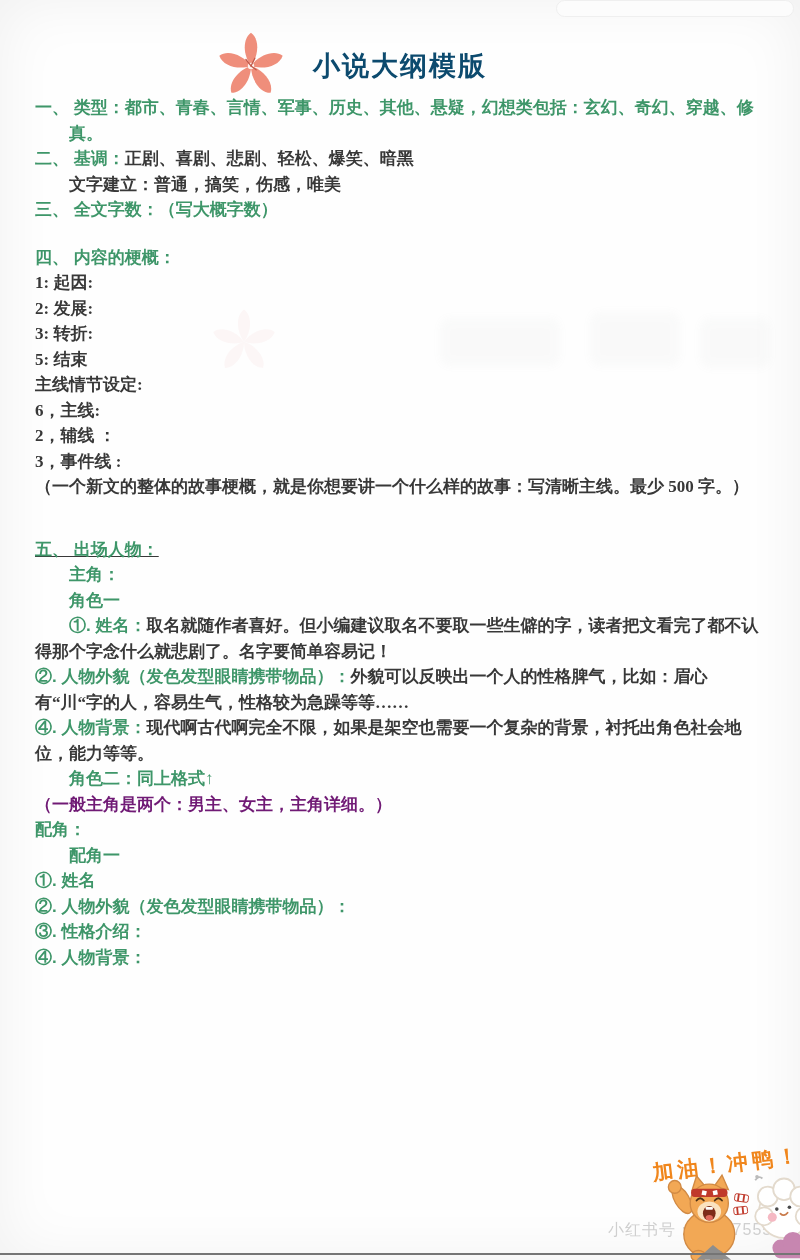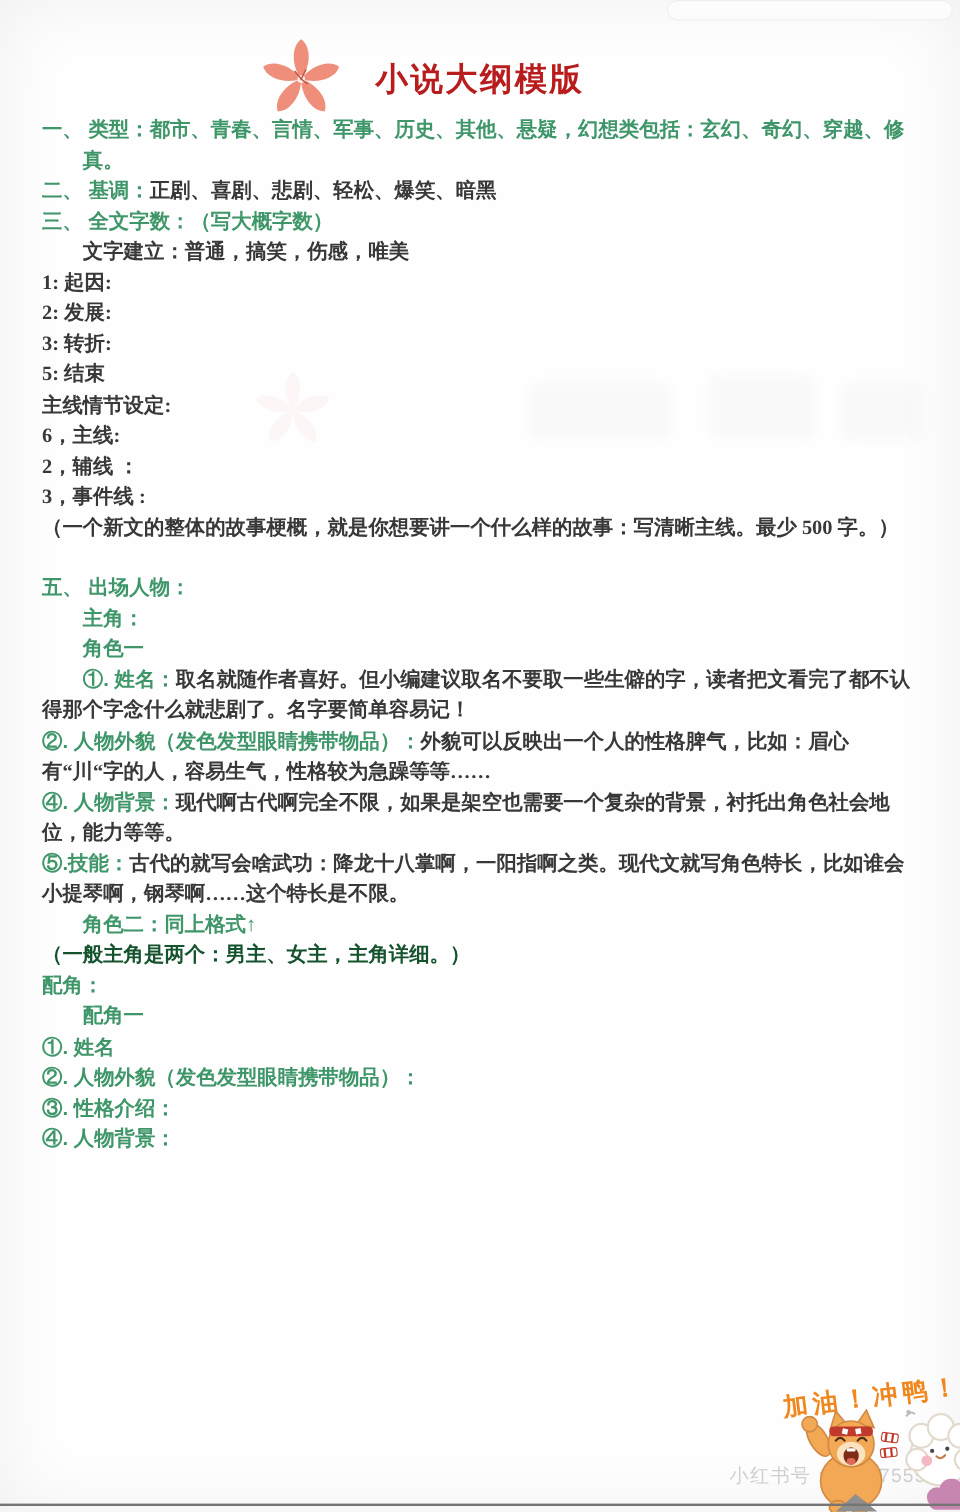--- a/index.html
+++ b/index.html
@@ -11,35 +11,35 @@
   .page{
     position:absolute;inset:0;background:#fefefe;
     box-shadow:inset 0 0 60px rgba(0,0,0,0.06);
   }
   .top-artifact{
     position:absolute;top:0;left:556px;width:236px;height:15px;
     background:#fcfcfc;border:1px solid #efefef;border-radius:9px;
   }
   .title{
     position:absolute;top:48px;left:0;right:0;margin:0;text-align:center;
-    font-size:27px;font-weight:700;color:#b91c1c;letter-spacing:2px;
+    font-size:27px;font-weight:700;color:#0c4a6e;letter-spacing:2px;
   }
   .flower{position:absolute;left:219px;top:25px;}
   .flower-faint{position:absolute;left:213px;top:302px;opacity:0.055;}
   .smudge{position:absolute;background:#9aa3a0;opacity:0.045;border-radius:10px;filter:blur(4px);}
   .doc{
     position:absolute;top:95px;left:35px;right:35px;
   }
   .para{
     margin:0;font-size:17px;line-height:25.5px;white-space:pre-wrap;
     color:#383838;
   }
   .c-g{color:#3E9669;font-weight:700;font-family:"Liberation Sans",sans-serif;}
   .c-k{color:#383838;font-weight:700;font-family:"Liberation Serif",serif;}
-  .c-r{color:#14532d;font-weight:700;font-family:Liberation Sans, sans-serif;}
+  .c-r{color:#701a75;font-weight:700;font-family:Liberation Sans, sans-serif;}
   .hang{padding-left:34px;text-indent:-34px;}
   .l1{padding-left:34px;}
   .first{text-indent:34px;}
   .footer-watermark{
     position:absolute;left:608px;top:1220px;font-size:16px;color:#cfcfcf;
     letter-spacing:1px;z-index:1;white-space:nowrap;
   }
   .sticker{
     position:absolute;left:600px;top:1138px;width:200px;height:122px;z-index:2;
   }
@@ -88,38 +88,38 @@
       <path d="M50,58 C38,42 36,16 50,6 C64,16 62,42 50,58 Z" transform="rotate(288 50 58)"></path>
     </g>
   </svg>
   <div class="smudge" style="left:440px;top:318px;width:120px;height:48px;"></div>
   <div class="smudge" style="left:590px;top:312px;width:90px;height:54px;"></div>
   <div class="smudge" style="left:700px;top:318px;width:70px;height:50px;"></div>
 
   <main class="doc">
       <p class="para hang"><span class="c-g">一、 类型：都市、青春、言情、军事、历史、其他、悬疑，幻想类包括：玄幻、奇幻、穿越、修真。</span></p>
       <p class="para hang"><span class="c-g">二、 基调：</span><span class="c-k">正剧、喜剧、悲剧、轻松、爆笑、暗黑</span></p>
+      <p class="para l1"><span class="c-k">文字建立：普通，搞笑，伤感，唯美</span></p>
       <p class="para hang"><span class="c-g">三、 全文字数：（写大概字数）</span></p>
-      <p class="para l1"><span class="c-k">文字建立：普通，搞笑，伤感，唯美</span></p>
+      <p class="para hang" style="margin-top: 22px;"><span class="c-g">四、 内容的梗概：</span></p>
       <p class="para"><span class="c-k">1: 起因:</span></p>
       <p class="para"><span class="c-k">2: 发展:</span></p>
       <p class="para"><span class="c-k">3: 转折:</span></p>
       <p class="para"><span class="c-k">5: 结束</span></p>
       <p class="para"><span class="c-k">主线情节设定:</span></p>
       <p class="para"><span class="c-k">6，主线:</span></p>
       <p class="para"><span class="c-k">2，辅线 ：</span></p>
       <p class="para"><span class="c-k">3，事件线 :</span></p>
       <p class="para"><span class="c-k">（一个新文的整体的故事梗概，就是你想要讲一个什么样的故事：写清晰主线。最少 500 字。）</span></p>
-      <p class="para hang" style="margin-top: 25px;"><span class="c-g">五、 出场人物：</span></p>
+      <p class="para hang" style="margin-top: 37px; text-decoration: underline;"><span class="c-g">五、 出场人物：</span></p>
       <p class="para l1"><span class="c-g">主角：</span></p>
       <p class="para l1"><span class="c-g">角色一</span></p>
       <p class="para first"><span class="c-g">①. 姓名：</span><span class="c-k">取名就随作者喜好。但小编建议取名不要取一些生僻的字，读者把文看完了都不认得那个字念什么就悲剧了。名字要简单容易记！</span></p>
       <p class="para"><span class="c-g">②. 人物外貌（发色发型眼睛携带物品）：</span><span class="c-k">外貌可以反映出一个人的性格脾气，比如：眉心有“川“字的人，容易生气，性格较为急躁等等……</span></p>
       <p class="para"><span class="c-g">④. 人物背景：</span><span class="c-k">现代啊古代啊完全不限，如果是架空也需要一个复杂的背景，衬托出角色社会地位，能力等等。</span></p>
-      <p class="para"><span class="c-g">⑤.技能：</span><span class="c-k">古代的就写会啥武功：降龙十八掌啊，一阳指啊之类。现代文就写角色特长，比如谁会小提琴啊，钢琴啊……这个特长是不限。</span></p>
       <p class="para l1"><span class="c-g">角色二：同上格式↑</span></p>
       <p class="para"><span class="c-r">（一般主角是两个：男主、女主，主角详细。）</span></p>
       <p class="para"><span class="c-g">配角：</span></p>
       <p class="para l1"><span class="c-g">配角一</span></p>
       <p class="para"><span class="c-g">①. 姓名</span></p>
       <p class="para"><span class="c-g">②. 人物外貌（发色发型眼睛携带物品）：</span></p>
       <p class="para"><span class="c-g">③. 性格介绍：</span></p>
       <p class="para"><span class="c-g">④. 人物背景：</span></p>
     </main>
 

